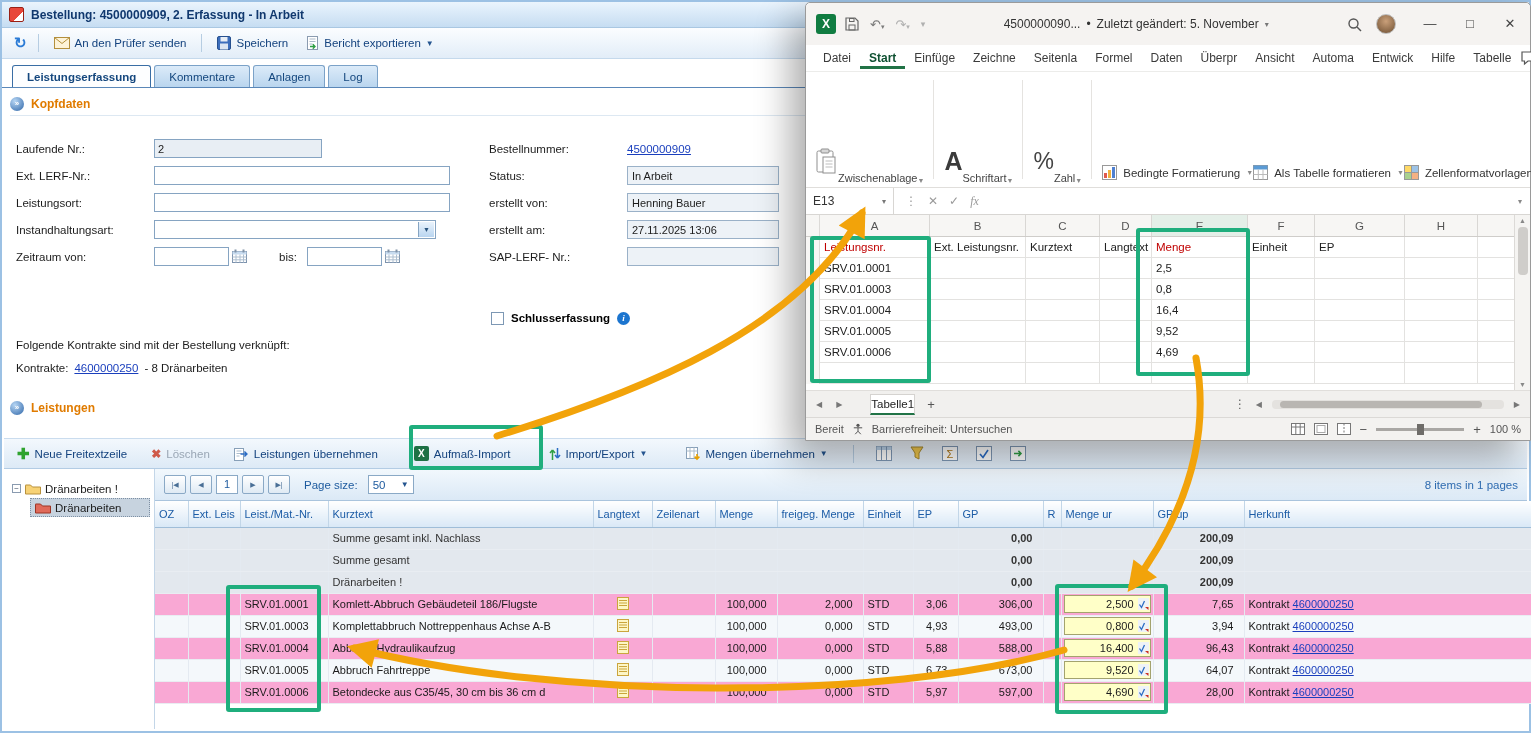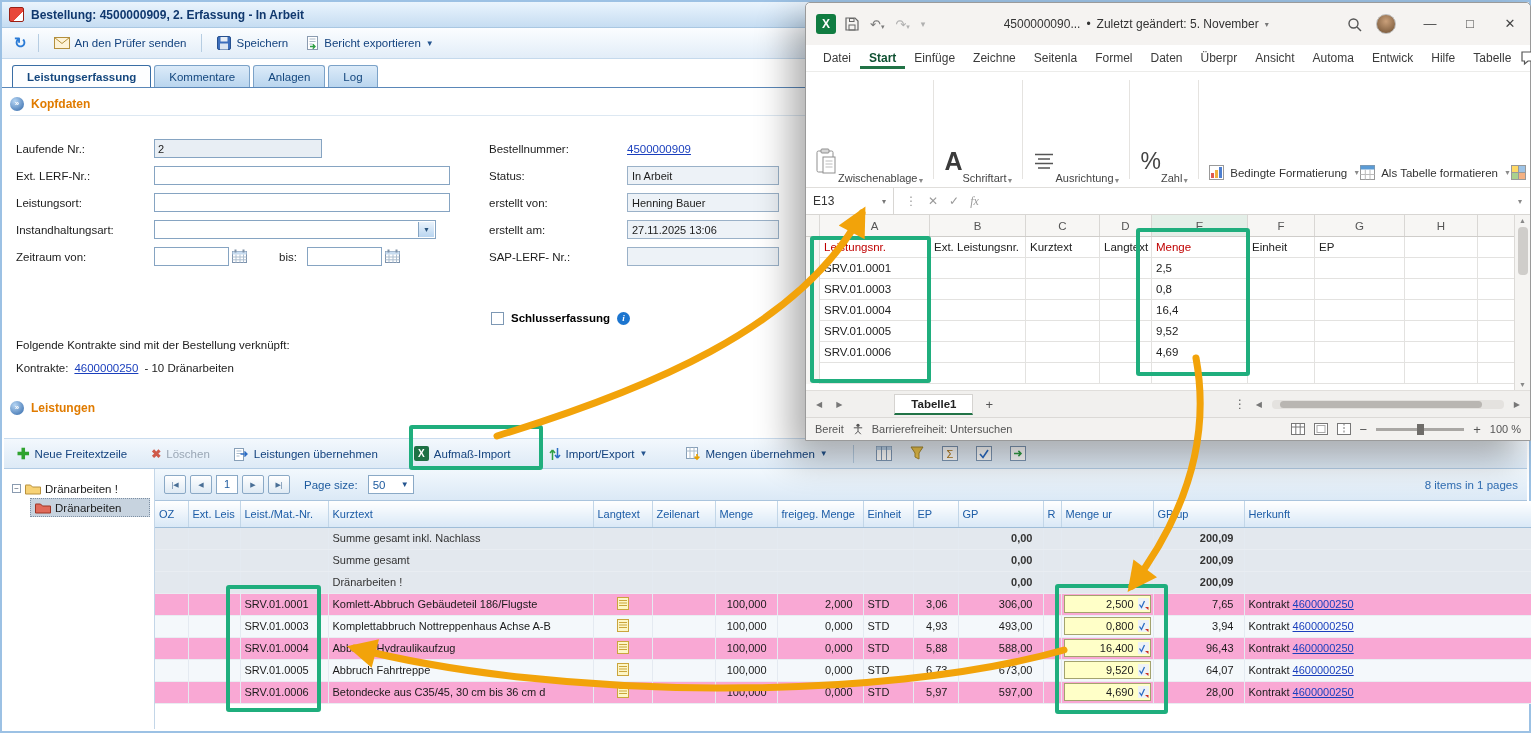--- a/index.html
+++ b/index.html
@@ -109,21 +109,21 @@
   .xl-colhead .fill,.xl-row .fill{flex:1;border-right:none}
   .xl-gut{width:14px;flex:none;background:#f7f6f4;border-right:1px solid #dcdad7}
   .xl-row{display:flex;height:21px}
   .xl-cell{flex:none;border-right:1px solid #e3e2e0;border-bottom:1px solid #e3e2e0;font-size:11.5px;display:flex;align-items:center;padding:0 4px;overflow:hidden;white-space:nowrap;color:#222;cursor:cell}
   .xl-cell.red{color:#c00000}
   .xl-vscroll{width:16px;flex:none;background:#f5f4f2;border-left:1px solid #dcdad7;display:flex;flex-direction:column;align-items:center;padding:2px 0;color:#888;font-size:7px}
   .vthumb{width:10px;height:48px;background:#cfcdca;border-radius:4px;margin-top:3px}
   .xl-vscroll .dn{margin-top:auto}
   .xl-shtabs{height:27px;flex:none;display:flex;align-items:center;background:#f1f0ee;border-top:1px solid #e0dedb;padding:0 6px;gap:6px}
   .sh-nav{color:#777;font-size:8px;padding:0 4px;cursor:pointer}
-  .sh-tab{margin-left:42px;background:#fff;border:1px solid #d5d3d0;border-bottom:2px solid #217346;padding:3px 16px;font-size:11.5px;font-weight:bold;color:#222;cursor:pointer}
+  .sh-tab{margin-left:18px;background:#fff;border:1px solid #d5d3d0;border-bottom:2px solid #217346;padding:3px 0;font-size:11.5px;font-weight:normal;color:#222;cursor:pointer}
   .sh-add{font-size:13px;color:#555;padding:0 6px;cursor:pointer}
   .sh-dots{margin-left:auto;color:#666;cursor:pointer}
   .sh-scroll{width:232px;height:9px;background:#e4e2df;border-radius:4px;position:relative;cursor:pointer}
   .sh-thumb{position:absolute;left:8px;right:22px;top:1px;bottom:1px;background:#b9b6b2;border-radius:4px}
   .xl-status{height:23px;flex:none;background:#f3f2f0;border-top:1px solid #dbd9d6;display:flex;align-items:center;font-size:11px;color:#555;padding:0 9px;gap:8px}
   .st-right{margin-left:auto;display:flex;align-items:center;gap:9px}
   .zoomtrack{width:88px;height:3px;background:#a9a7a4;position:relative;cursor:pointer}
   .zoomthumb{position:absolute;left:41px;top:-4px;width:7px;height:11px;background:#6e6c69}
   .zbtn{font-size:13px;color:#555;cursor:pointer}
 
@@ -273,21 +273,21 @@
     <div style="position:absolute;left:489px;top:306px;display:flex;align-items:center;gap:7px;height:20px">
       <span class="cb"></span>
       <b style="font-size:11.5px">Schlusserfassung</b>
       <span class="info-ico">i</span>
     </div>
 
     <div style="position:absolute;left:14px;top:337px;font-size:11.5px;color:#1c1c1c">Folgende Kontrakte sind mit der Bestellung verknüpft:</div>
     <div style="position:absolute;left:14px;top:360px;font-size:11.5px;color:#1c1c1c;display:flex;gap:6px">
       <span>Kontrakte:</span>
       <a class="lnk">4600000250</a>
-      <span>- 10 Dränarbeiten</span>
+      <span>- 8 Dränarbeiten</span>
     </div>
 
     <div class="sect" style="top:396px">
       <span class="ball">»</span>
       <b>Leistungen</b>
     </div>
 
     <div class="tb2">
       <span class="tb-btn">
         <span class="plus-ico">✚</span>
@@ -695,29 +695,20 @@
               <rect x="7" y="9" width="12" height="16" fill="#fff" stroke="#8f8f8f"></rect>
               <path d="M9.5 13 h7 M9.5 16 h7 M9.5 19 h7" stroke="#bdbdbd"></path>
             </svg>
           </span>
         <span class="rlabel">Zwischenablage</span>
         <span class="rchev">▼</span>
       </div>
       <div class="rgrp">
         <span class="rbig" style="font-size:25px;color:#3b3b3b;font-weight:bold">A</span>
         <span class="rlabel">Schriftart</span>
-        <span class="rchev">▼</span>
-      </div>
-      <div class="rgrp">
-        <span class="rbig">
-            <svg width="22" height="18" viewBox="0 0 22 18">
-              <path d="M2 2.5 h18 M5 7 h12 M2 11.5 h18 M5 16 h12" stroke="#555" stroke-width="1.6"></path>
-            </svg>
-          </span>
-        <span class="rlabel">Ausrichtung</span>
         <span class="rchev">▼</span>
       </div>
       <div class="rgrp">
         <span class="rbig" style="font-size:23px;color:#444">%</span>
         <span class="rlabel">Zahl</span>
         <span class="rchev">▼</span>
       </div>
       <div class="rgrp fv">
         <div class="fvrow">
           <svg width="15" height="15" viewBox="0 0 15 15">

